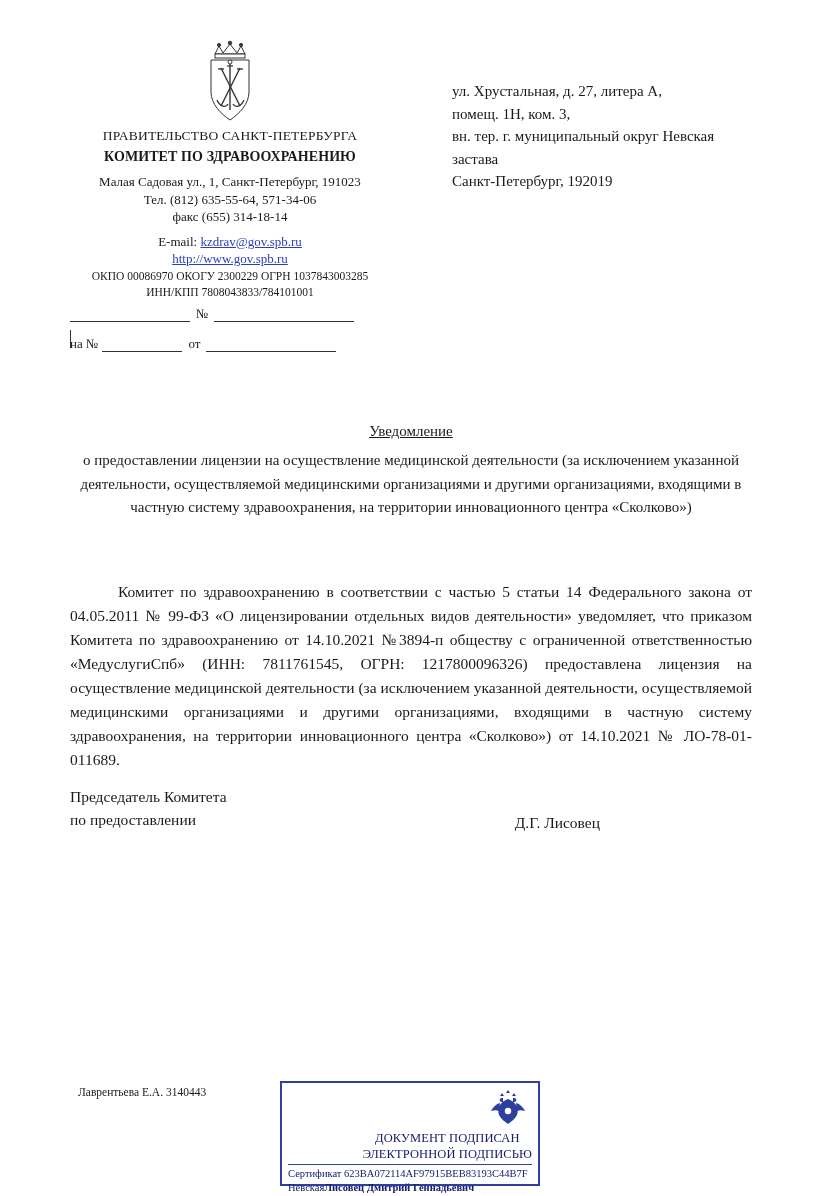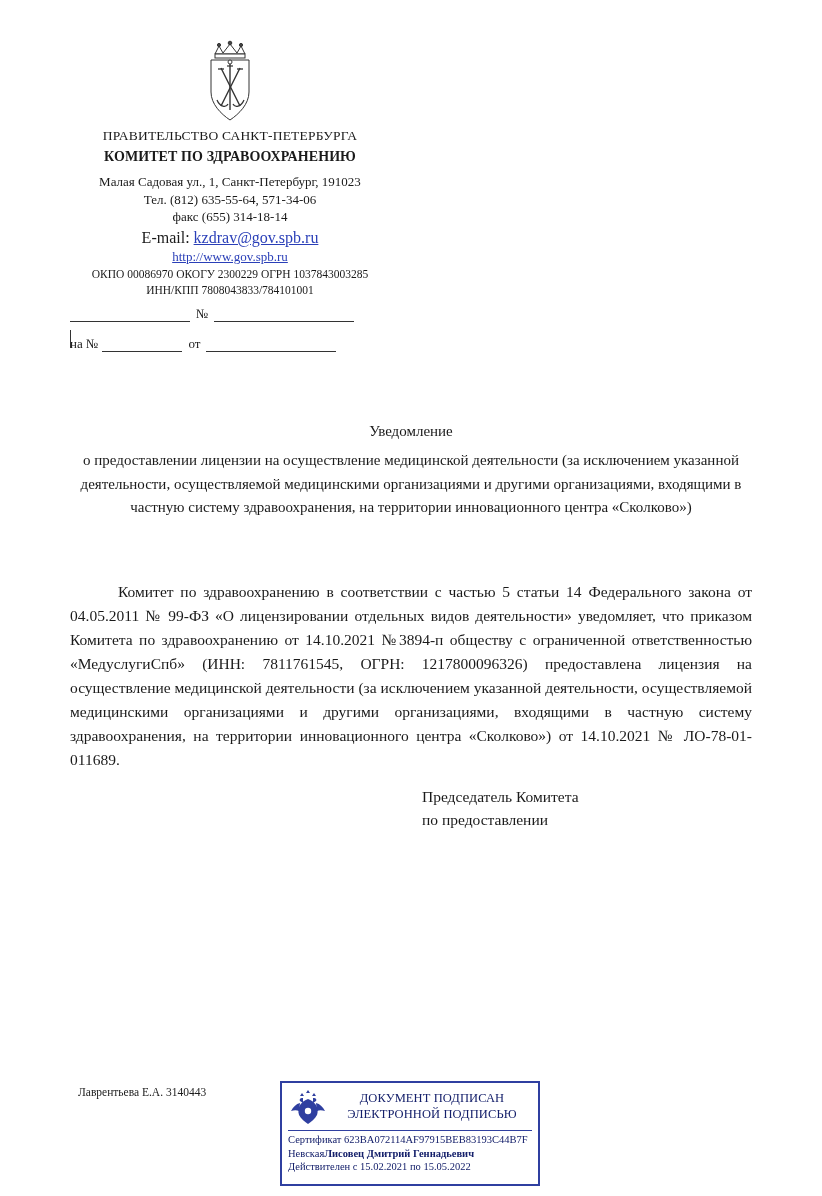--- a/index.html
+++ b/index.html
@@ -46,22 +46,22 @@
     font-weight: bold;
     margin-top: 5px;
     letter-spacing: 0.1px;
   }
   .address-block {
     margin-top: 8px;
     font-size: 13px;
     line-height: 1.35;
   }
   .email-line {
-    font-size: 16px;
-    margin-top: 1px;
+    font-size: 13px;
+    margin-top: 7px;
   }
   .email-link, .web-link {
     color: #2a3fb8;
     text-decoration: underline;
   }
   .web-line {
     font-size: 13px;
     margin-top: 0px;
   }
   .codes-block {
@@ -116,21 +116,21 @@
   
   .doc-title {
     position: absolute;
     left: 70px;
     top: 420px;
     width: 682px;
     text-align: center;
     font-size: 15px;
     line-height: 1.55;
   }
-  .doc-title .t1 { display: block; }
+  .doc-title .t1 { display: block; text-decoration: underline; }
   .doc-title .t2 { display: block; margin-top: 6px; }
 
   
   .body-text {
     position: absolute;
     left: 70px;
     top: 580px;
     width: 682px;
     font-size: 15.5px;
     line-height: 1.55;
@@ -141,21 +141,21 @@
 
   
   .sign-block {
     position: absolute;
     left: 70px;
     top: 785px;
     width: 682px;
     font-size: 15.5px;
     line-height: 1.5;
     display: flex;
-    justify-content: flex-end;
+    justify-content: flex-start;
     align-items: flex-start;
   }
   .sign-left { width: 330px; }
   .sign-right {
     width: 200px;
     text-align: right;
     padding-top: 26px;
   }
 
   
@@ -174,21 +174,22 @@
     width: 260px;
     height: 105px;
     border: 2px solid #2f3fa0;
     box-sizing: border-box;
     padding: 5px 6px 4px 6px;
     color: #15206b;
     background: #ffffff;
   }
   .stamp-top {
     display: flex;
-    align-items: flex-start;
+    align-items: flex-end;
+    flex-direction: column;
   }
   .stamp-emblem {
     width: 40px;
     height: 40px;
     flex: 0 0 40px;
     margin-right: 4px;
   }
   .stamp-head {
     flex: 1;
     text-align: center;
@@ -270,34 +271,42 @@
     <div class="line-row row2">
       <span class="lbl">на №</span>
       <span class="rule rule-c"></span>
       <span class="num-sym">от</span>
       <span class="rule rule-d"></span>
     </div>
   </div>
   <div class="tick"></div>
 
   <div class="addressee">
+    <div class="grp2">
+      <div>ул. Хрустальная, д. 27, литера А,</div>
+      <div>помещ. 1Н, ком. 3,</div>
+      <div>вн. тер. г. муниципальный округ Невская</div>
+      <div>застава</div>
+      <div>Санкт-Петербург,  192019</div>
+    </div>
   </div>
 
   <div class="doc-title">
     <span class="t1">Уведомление</span>
     <span class="t2">о предоставлении лицензии на осуществление медицинской деятельности (за исключением указанной деятельности, осуществляемой медицинскими организациями и другими организациями, входящими в частную систему здравоохранения, на территории инновационного центра «Сколково»)</span>
   </div>
 
   <div class="body-text">Комитет по здравоохранению в соответствии с частью 5 статьи 14 Федерального закона от 04.05.2011 № 99-ФЗ «О лицензировании отдельных видов деятельности» уведомляет, что приказом Комитета по здравоохранению от 14.10.2021 №3894-п обществу с ограниченной ответственностью «МедуслугиСпб» (ИНН: 7811761545, ОГРН: 1217800096326) предоставлена лицензия на осуществление медицинской деятельности (за исключением указанной деятельности, осуществляемой медицинскими организациями и другими организациями, входящими в частную систему здравоохранения, на территории инновационного центра «Сколково») от 14.10.2021 № ЛО-78-01-011689.</div>
 
   <div class="sign-block">
     <div class="sign-left">
       <div>Председатель Комитета</div>
       <div>по предоставлении</div>
     </div>
+    <div class="sign-right">Д.Г. Лисовец</div>
   </div>
 
   <div class="executor">Лаврентьева Е.А. 3140443</div>
 
   <div class="stamp">
     <div class="stamp-top">
       <svg class="stamp-emblem" viewBox="0 0 40 40">
         <g fill="#2f3fa0">
 
           <path d="M12 8 l2-3 2 3 z"></path>

